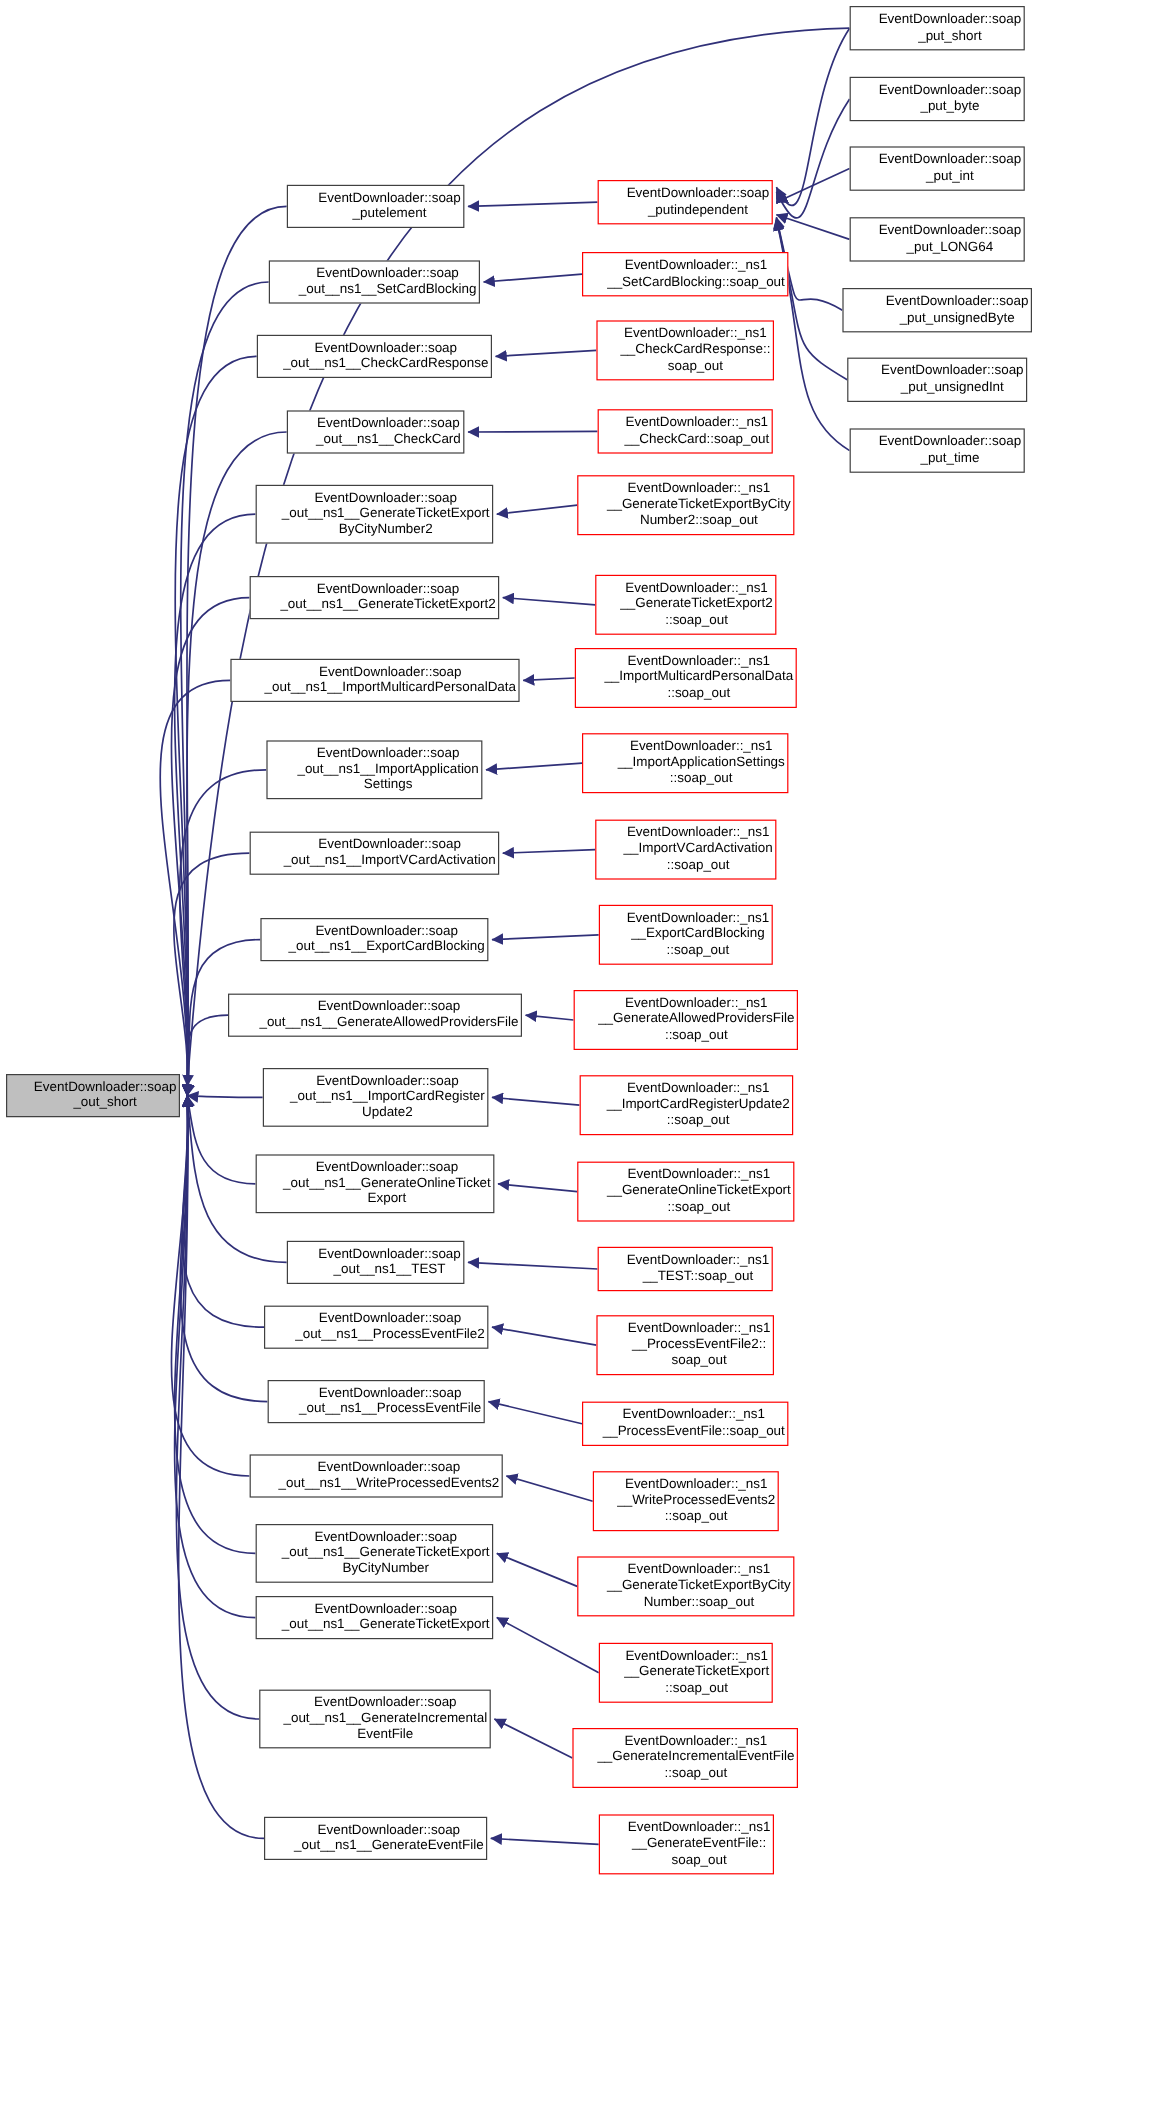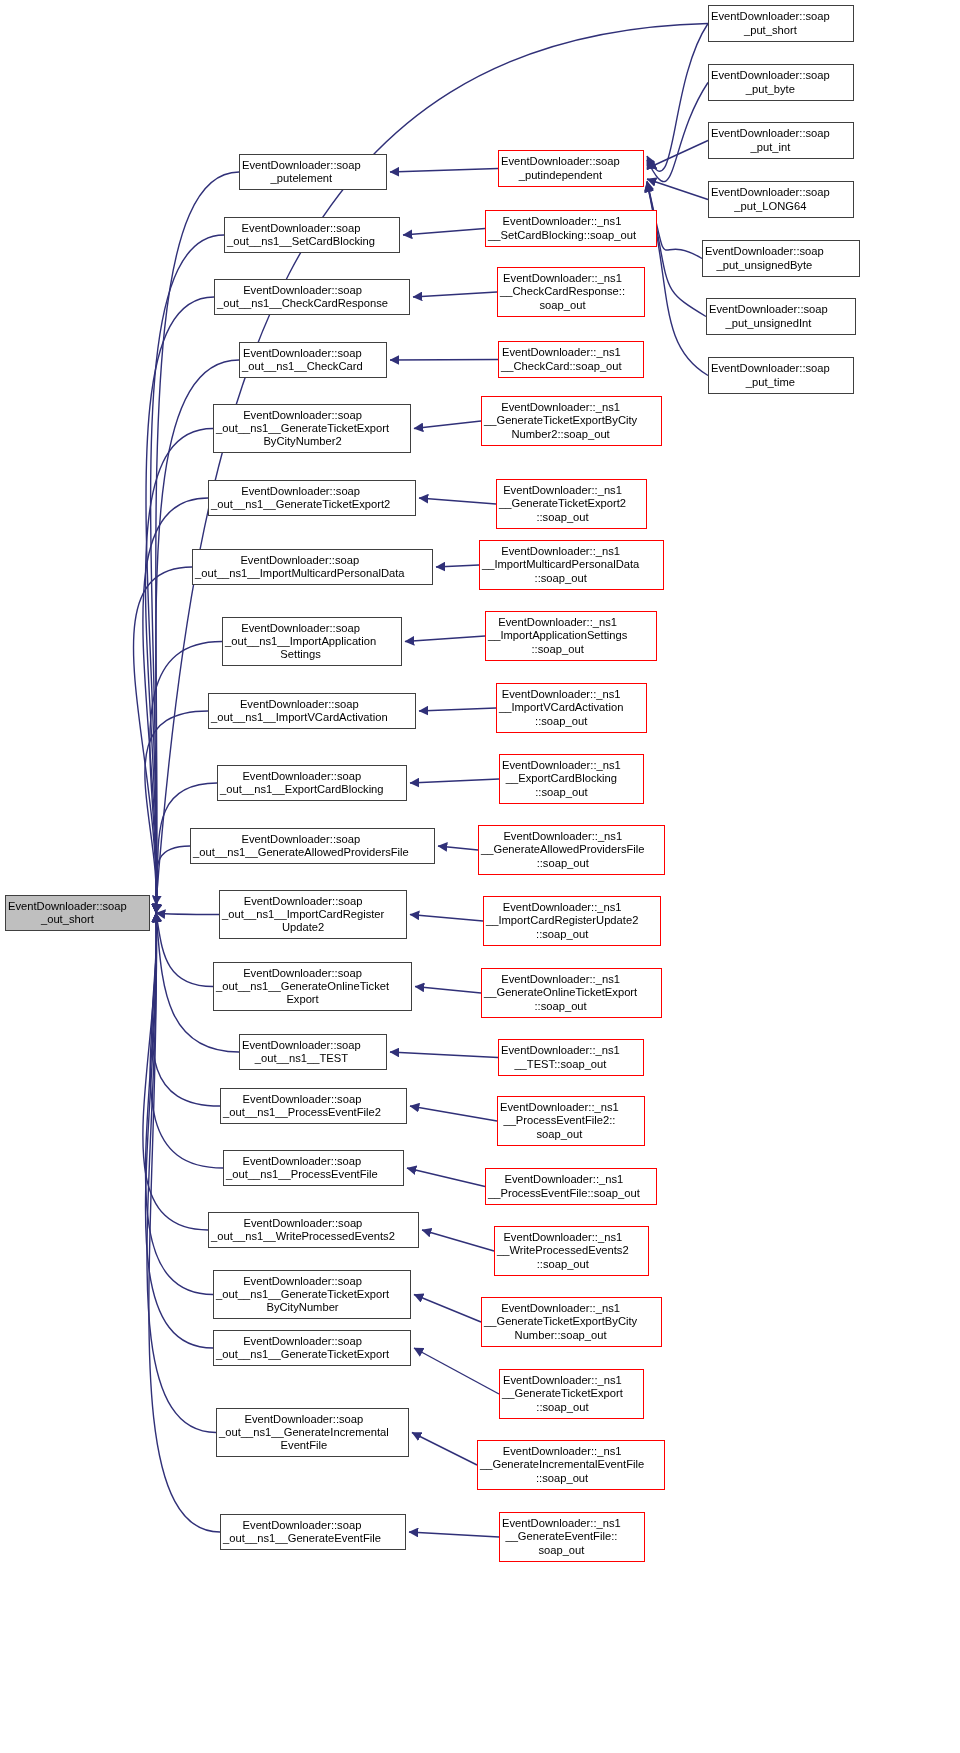--- a/index.html
+++ b/index.html
@@ -21,21 +21,21 @@
     top: 0;
     width: 960px;
     height: 1753px;
     pointer-events: none;
   }
   .node {
     position: absolute;
     box-sizing: border-box;
     display: flex;
     align-items: center;
-    justify-content: flex-start;
+    justify-content: flex-end;
     text-align: center;
     font-size: 11.2px;
     line-height: 13.2px;
     color: #000000;
     background: #ffffff;
     border: 1px solid #404040;
     white-space: pre-line;
     letter-spacing: 0px;
     cursor: default;
   }

